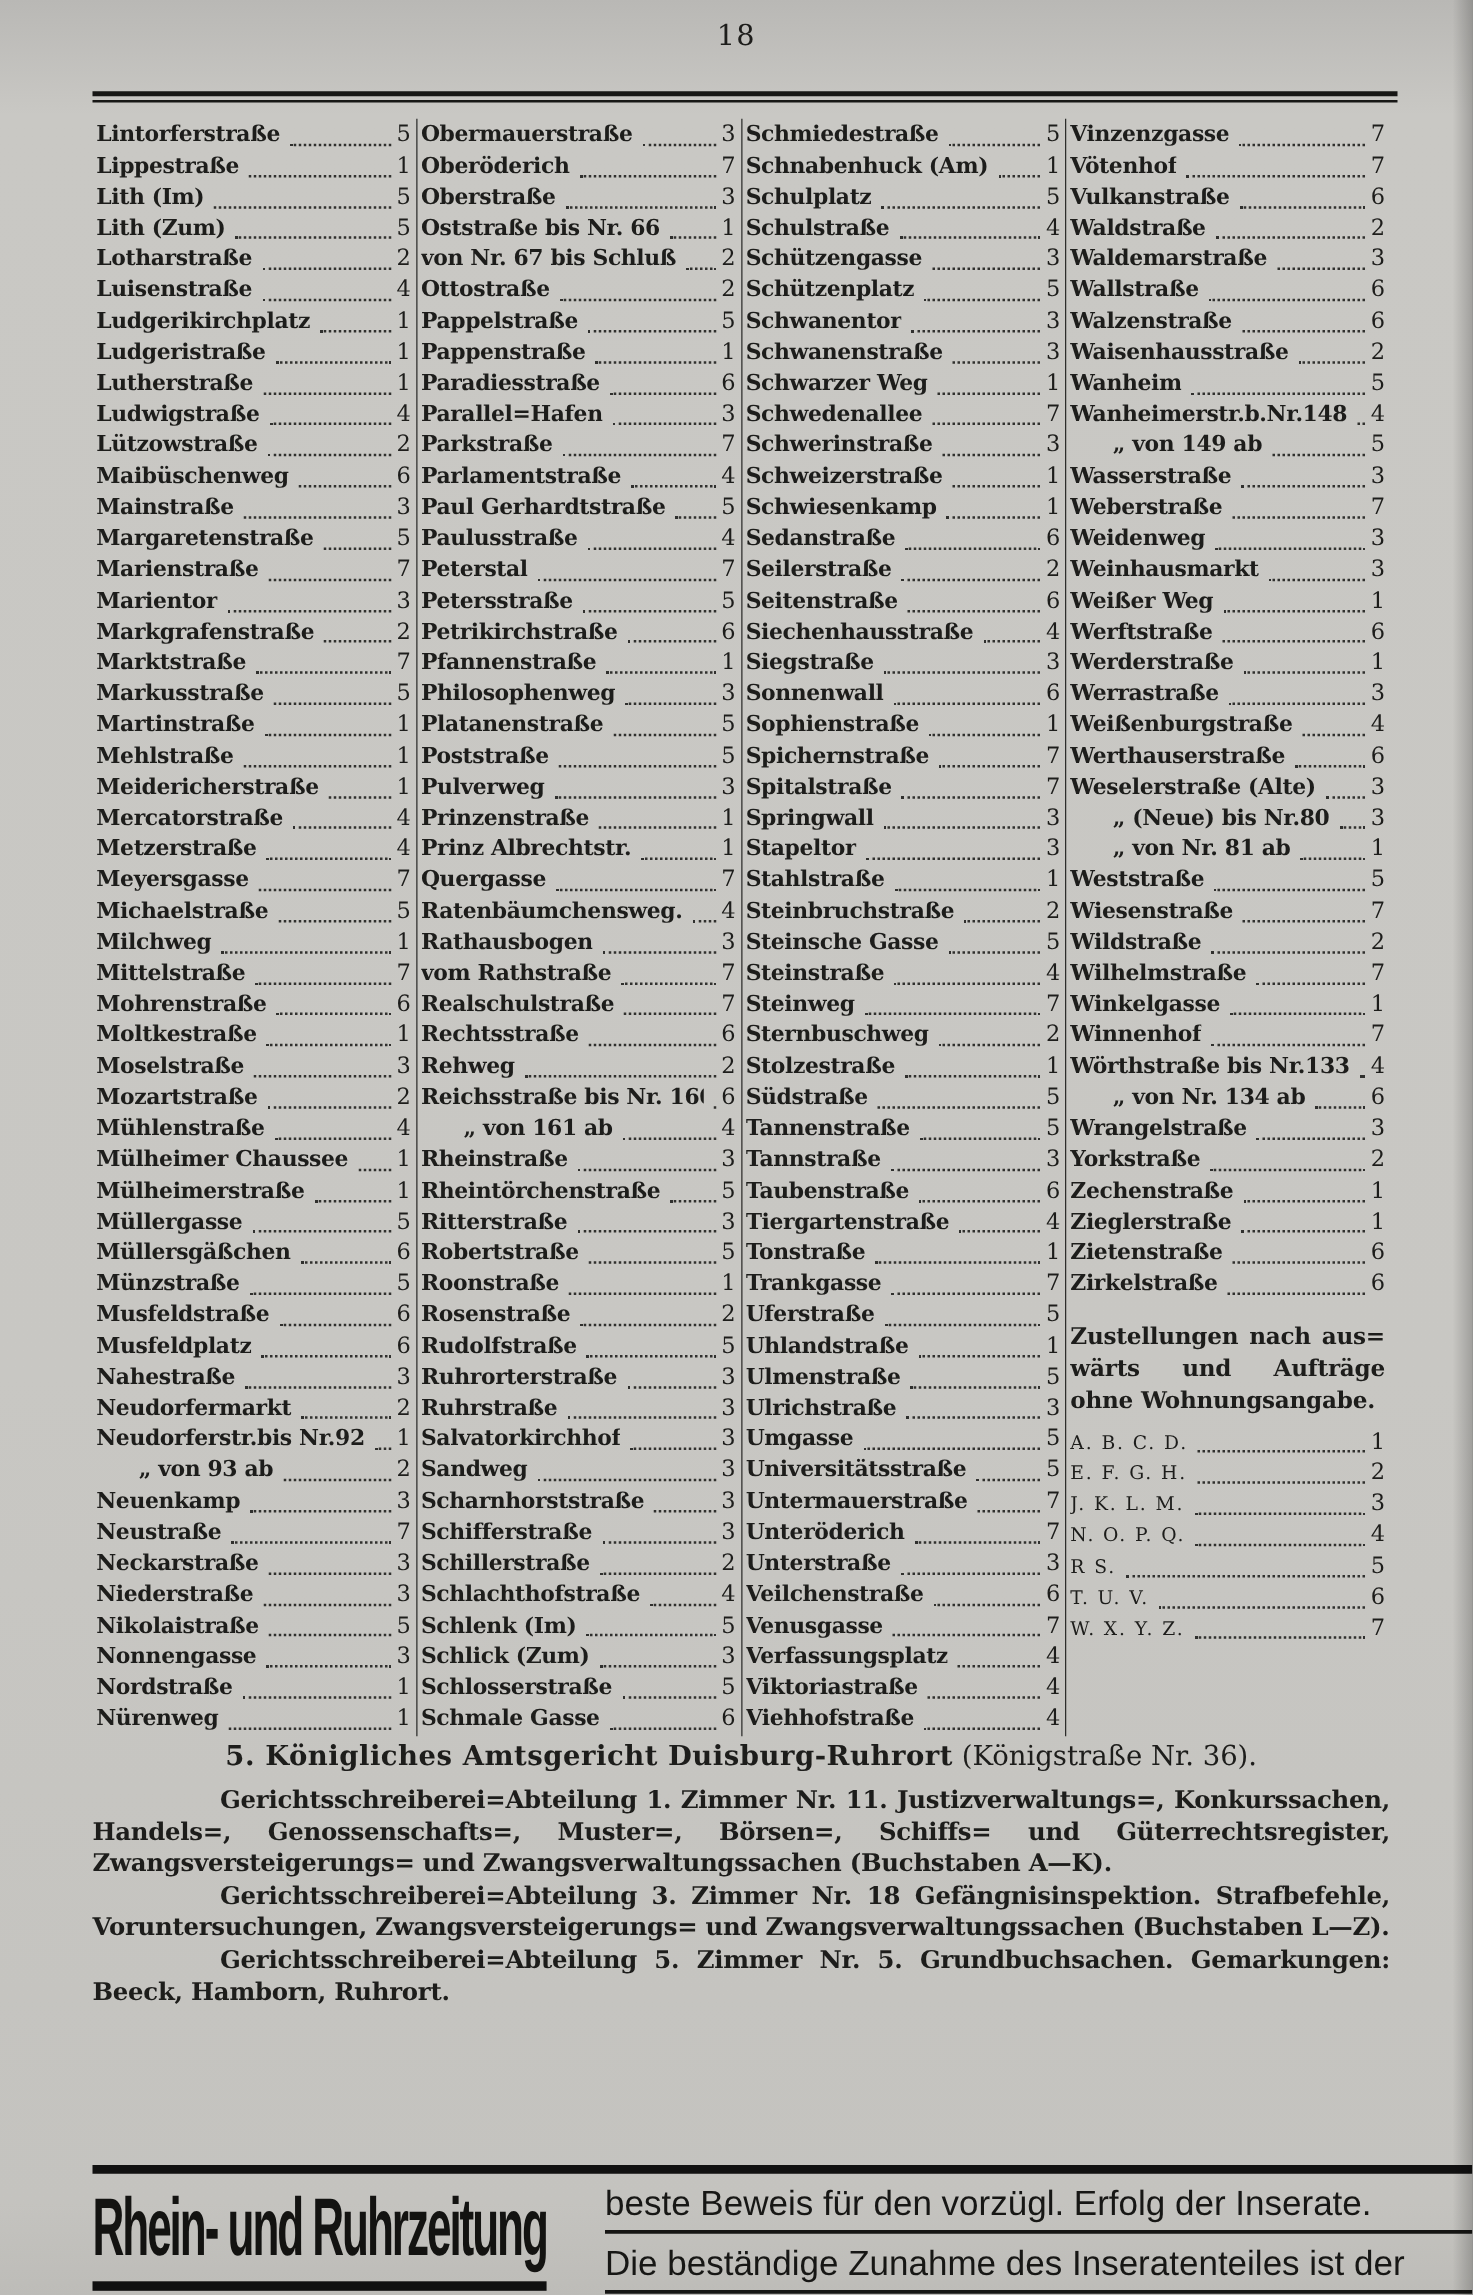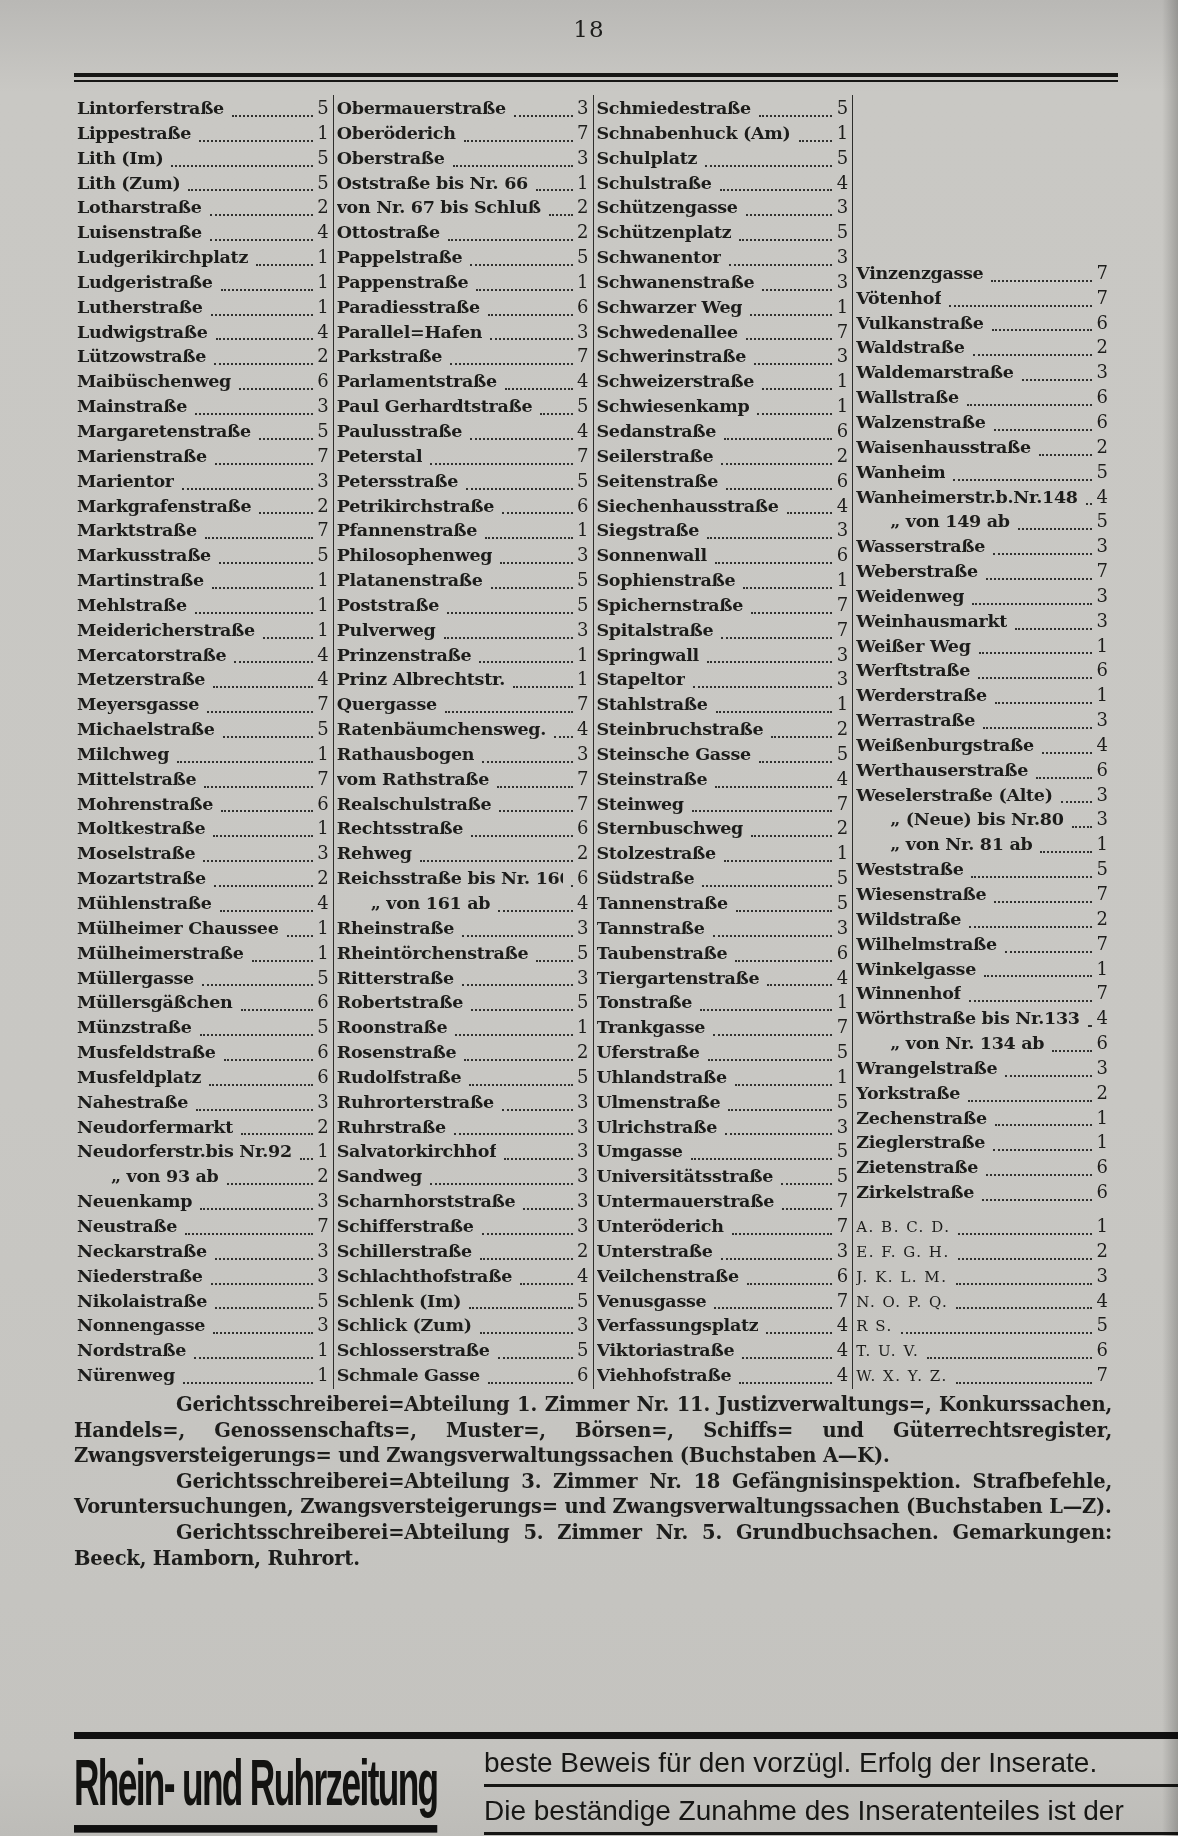--- a/index.html
+++ b/index.html
@@ -7,21 +7,21 @@
     position:relative;width:1178px;height:1836px;margin:0 auto;overflow:hidden;
     background:linear-gradient(180deg,#b9b8b5,#c9c8c4 5%,#c8c7c3 60%,#c4c3bf 96%,#bdbcb8);
     font-family:"DejaVu Serif", serif;color:#1d1d1b;
   }
   .page::after{content:'';position:absolute;top:0;right:0;width:16px;height:100%;
     background:linear-gradient(to right,rgba(0,0,0,0),rgba(0,0,0,0.20));pointer-events:none;}
   .pageno{position:absolute;top:16px;left:0;right:0;text-align:center;font-size:23px;letter-spacing:1px;}
   .top-rule{position:absolute;left:74px;right:60px;top:73px;height:3px;
     border-top:4px solid #171715;border-bottom:2px solid #171715;}
   
-  .directory{position:absolute;top:95px;left:74px;width:1038px;display:flex;align-items:flex-end;}
+  .directory{position:absolute;top:95px;left:74px;width:1038px;display:flex;align-items:flex-start;}
   .dir-col{flex:1 1 0;min-width:0;padding:2px 4px 0 3px;}
   .dir-col:not(:last-child){border-right:1.6px solid #2d2d2b;}
   .row{display:flex;align-items:baseline;height:24.85px;}
   .sname{font-weight:bold;font-size:17.5px;letter-spacing:-0.3px;white-space:nowrap;min-width:0;overflow:hidden;}
   .cont .sname{padding-left:34px;}
   .roman{font-weight:normal;letter-spacing:1.5px;font-size:15px;}
   .dots{flex:1 1 0;min-width:2px;margin:0 4px 5px 8px;border-bottom:2.2px dotted #30302e;align-self:flex-end;}
   .num{font-size:18px;text-align:right;min-width:12px;white-space:nowrap;}
   .note{font-weight:bold;font-size:18.5px;line-height:25.5px;margin-top:16px;letter-spacing:-0.2px;}
   .note div:nth-child(-n+2){text-align:justify;text-align-last:justify;}
@@ -1023,20 +1023,25 @@
         <div class="row">
           <span class="sname">Zietenstraße</span>
           <span class="dots"></span>
           <span class="num">6</span>
         </div>
         <div class="row">
           <span class="sname">Zirkelstraße</span>
           <span class="dots"></span>
           <span class="num">6</span>
         </div>
+        <div class="note">
+          <div>Zustellungen nach aus=</div>
+          <div>wärts und Aufträge</div>
+          <div>ohne Wohnungsangabe.</div>
+        </div>
         <div class="groups">
           <div class="row">
             <span class="sname roman">A. B. C. D.</span>
             <span class="dots"></span>
             <span class="num">1</span>
           </div>
           <div class="row">
             <span class="sname roman">E. F. G. H.</span>
             <span class="dots"></span>
             <span class="num">2</span>
@@ -1064,20 +1069,23 @@
           <div class="row">
             <span class="sname roman">W. X. Y. Z.</span>
             <span class="dots"></span>
             <span class="num">7</span>
           </div>
         </div>
       </div>
   </div>
 
   <div class="court">
+    <div class="court-heading">
+      <span class="hb">5. Königliches Amtsgericht Duisburg-Ruhrort</span><span> (Königstraße Nr. 36).</span>
+    </div>
     <p>Gerichtsschreiberei=Abteilung 1. Zimmer Nr. 11. Justizverwaltungs=, Konkurssachen, Handels=, Genossenschafts=, Muster=, Börsen=, Schiffs= und Güterrechtsregister, Zwangsversteigerungs= und Zwangsverwaltungssachen (Buchstaben A—K).</p>
     <p>Gerichtsschreiberei=Abteilung 3. Zimmer Nr. 18 Gefängnisinspektion. Strafbefehle, Voruntersuchungen, Zwangsversteigerungs= und Zwangsverwaltungssachen (Buchstaben L—Z).</p>
     <p>Gerichtsschreiberei=Abteilung 5. Zimmer Nr. 5. Grundbuchsachen. Gemarkungen: Beeck, Hamborn, Ruhrort.</p>
   </div>
 
   <div class="ad">
     <div class="brand-wrap">
       <span class="brand">Rhein- und Ruhrzeitung</span>
     </div>
     <div class="ad-text">

